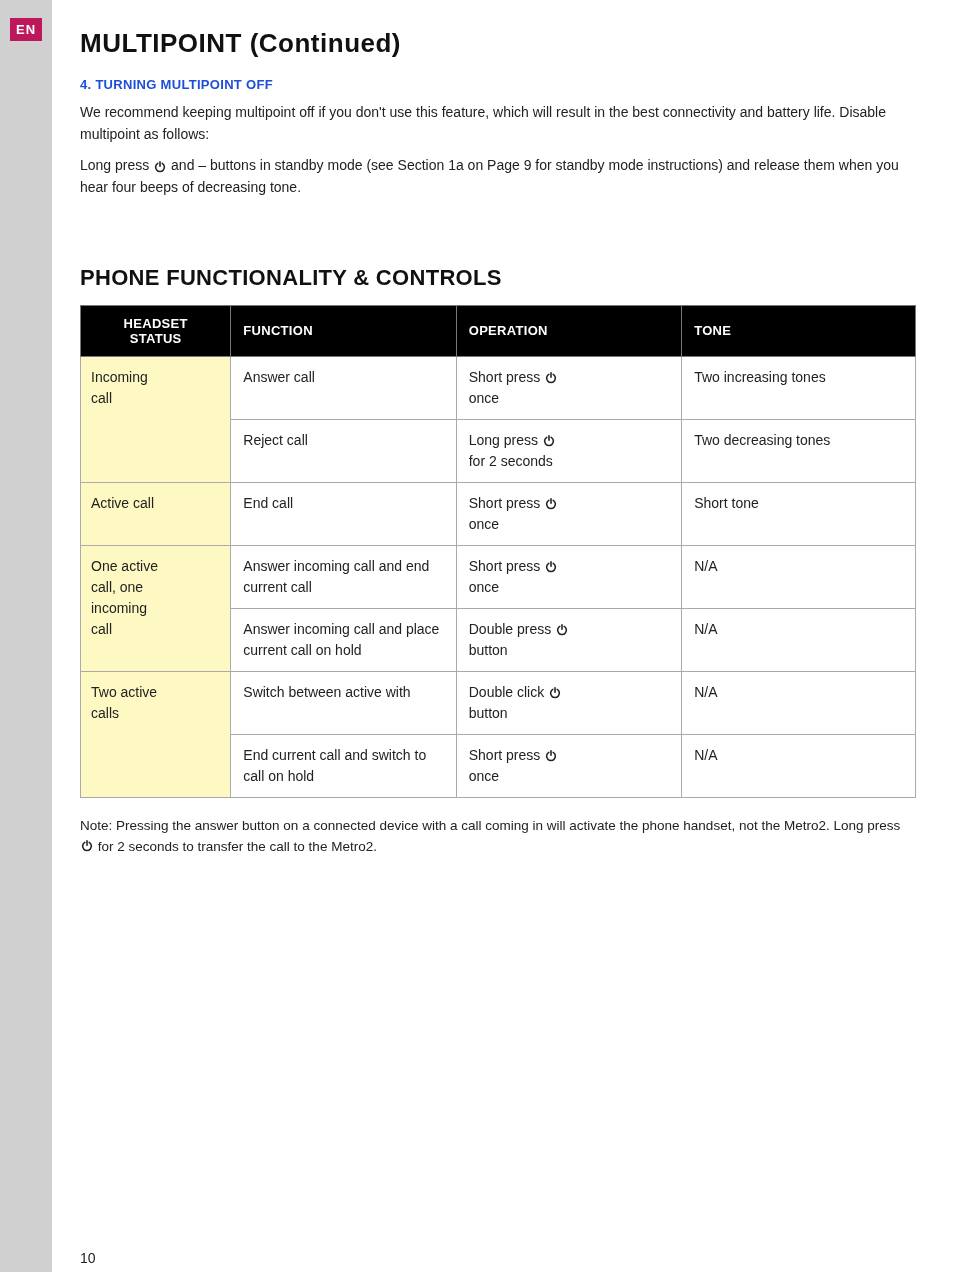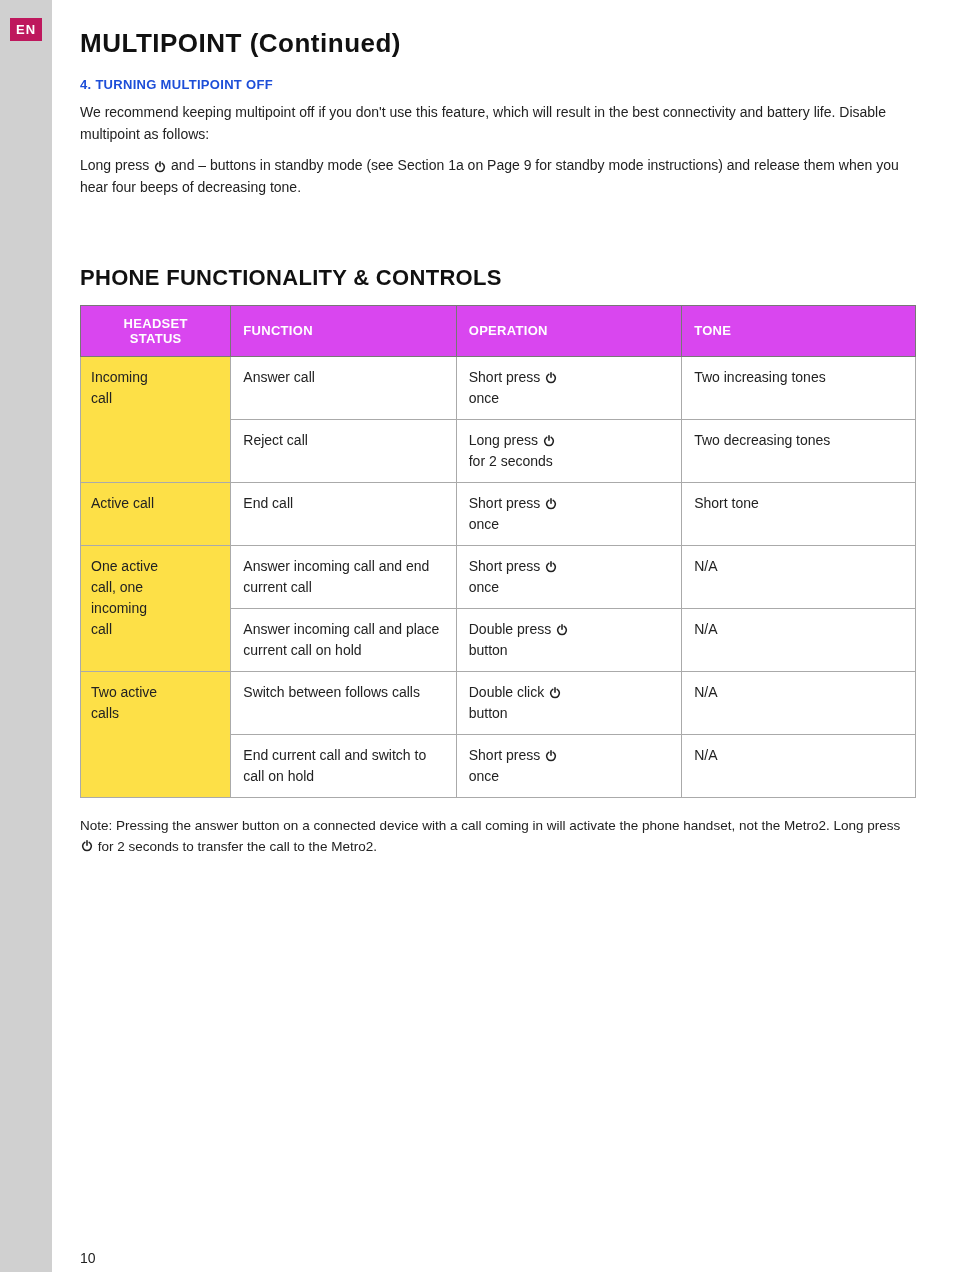--- a/index.html
+++ b/index.html
@@ -94,42 +94,42 @@
 
     
     .phone-table {
       width: 100%;
       border-collapse: collapse;
       border: 1px solid #aaa;
       margin-bottom: 18px;
     }
 
     .phone-table th {
-      background: #d946ef;
+      background: #000000;
       color: #fff;
       font-size: 13px;
       font-weight: bold;
       text-align: left;
       padding: 10px 12px;
       border: 1px solid #777;
       text-transform: uppercase;
       letter-spacing: 0.3px;
     }
 
     .phone-table td {
       border: 1px solid #aaa;
       padding: 10px 12px;
       vertical-align: top;
       font-size: 14px;
       line-height: 1.5;
       color: #222;
     }
 
     .phone-table td.status-col {
-      background: #fde047;
+      background: #fef9c3;
       font-size: 14px;
       padding-left: 10px;
     }
 
     .note-text {
       font-size: 13.5px;
       line-height: 1.55;
       color: #222;
       margin-top: 8px;
     }
@@ -245,21 +245,21 @@
             Double press <span class="power-icon"><svg viewBox="0 0 16 16" fill="none" stroke="#222" stroke-width="1.8">
                   <path d="M8 2 L8 7" stroke-linecap="round"></path>
                   <path d="M5.5 3.8 A5 5 0 1 0 10.5 3.8" stroke-linecap="round" fill="none"></path>
                 </svg></span><br>button
           </td>
           <td>N/A</td>
         </tr>
 
         <tr>
           <td class="status-col" rowspan="2">Two active<br>calls</td>
-          <td>Switch between follows calls</td>
+          <td>Switch between active with</td>
           <td>
             Double click <span class="power-icon"><svg viewBox="0 0 16 16" fill="none" stroke="#222" stroke-width="1.8">
                   <path d="M8 2 L8 7" stroke-linecap="round"></path>
                   <path d="M5.5 3.8 A5 5 0 1 0 10.5 3.8" stroke-linecap="round" fill="none"></path>
                 </svg></span><br>button
           </td>
           <td>N/A</td>
         </tr>
 
         <tr>

